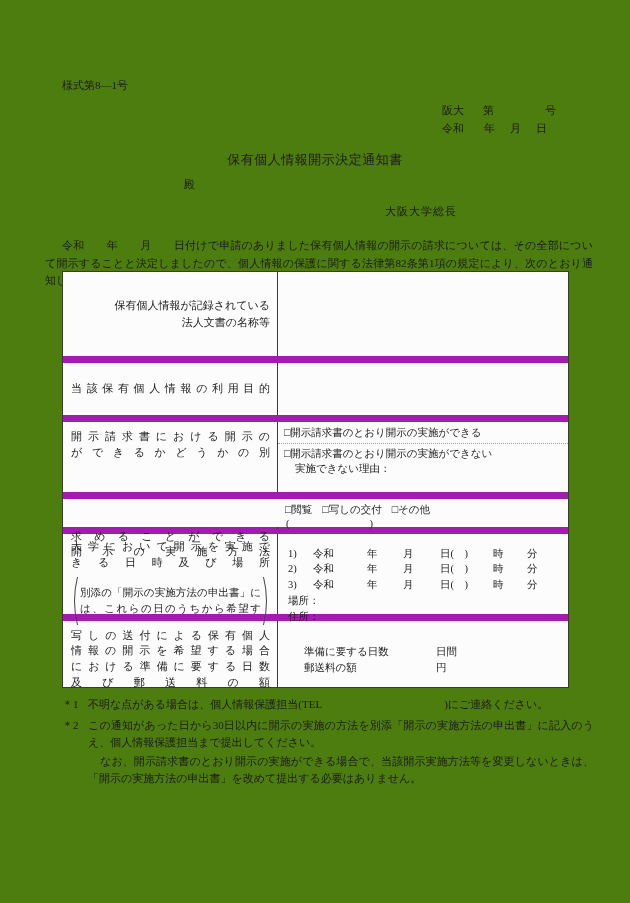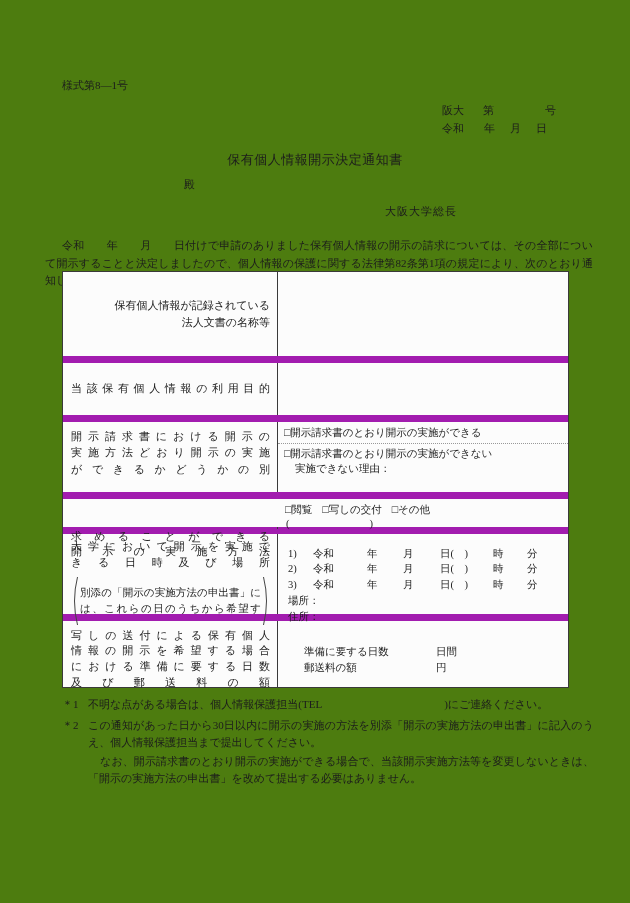--- a/index.html
+++ b/index.html
@@ -128,21 +128,20 @@
     <div class="trow r2">
       <div class="tlabel">
         <div class="jl">当該保有個人情報の利用目的</div>
       </div>
       <div class="tvalue"></div>
     </div>
 
     <div class="trow r3">
       <div class="tlabel">
         <div class="jl">開示請求書における開示の</div>
-        <div class="jl">実施方法どおり開示の実施</div>
         <div class="jl">ができるかどうかの別</div>
       </div>
       <div class="tvalue">
         <div class="opt1">
           <span>□</span><span>開示請求書のとおり開示の実施ができる</span>
         </div>
         <div class="opt2">
           <span>□</span><span>開示請求書のとおり開示の実施ができない</span>
         </div>
         <div class="reason">実施できない理由：</div>

